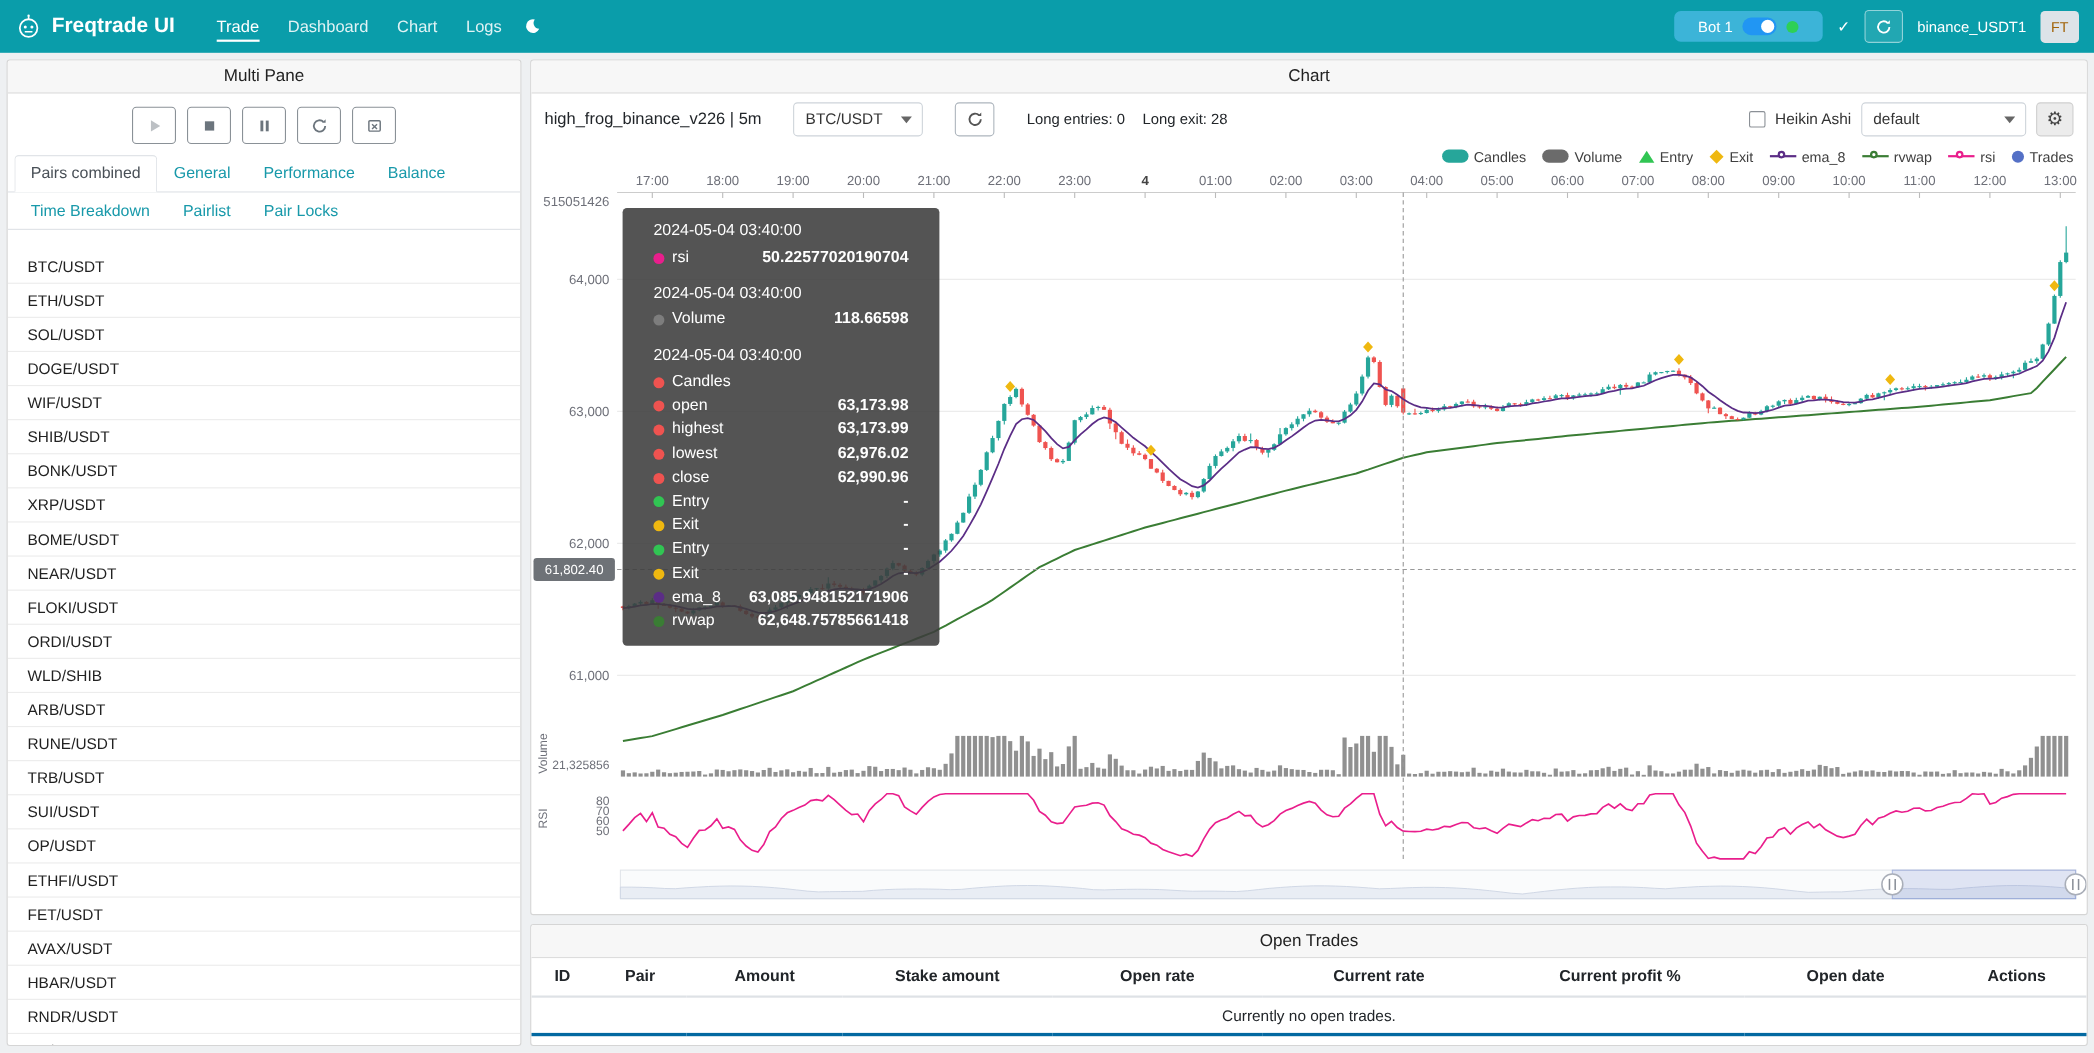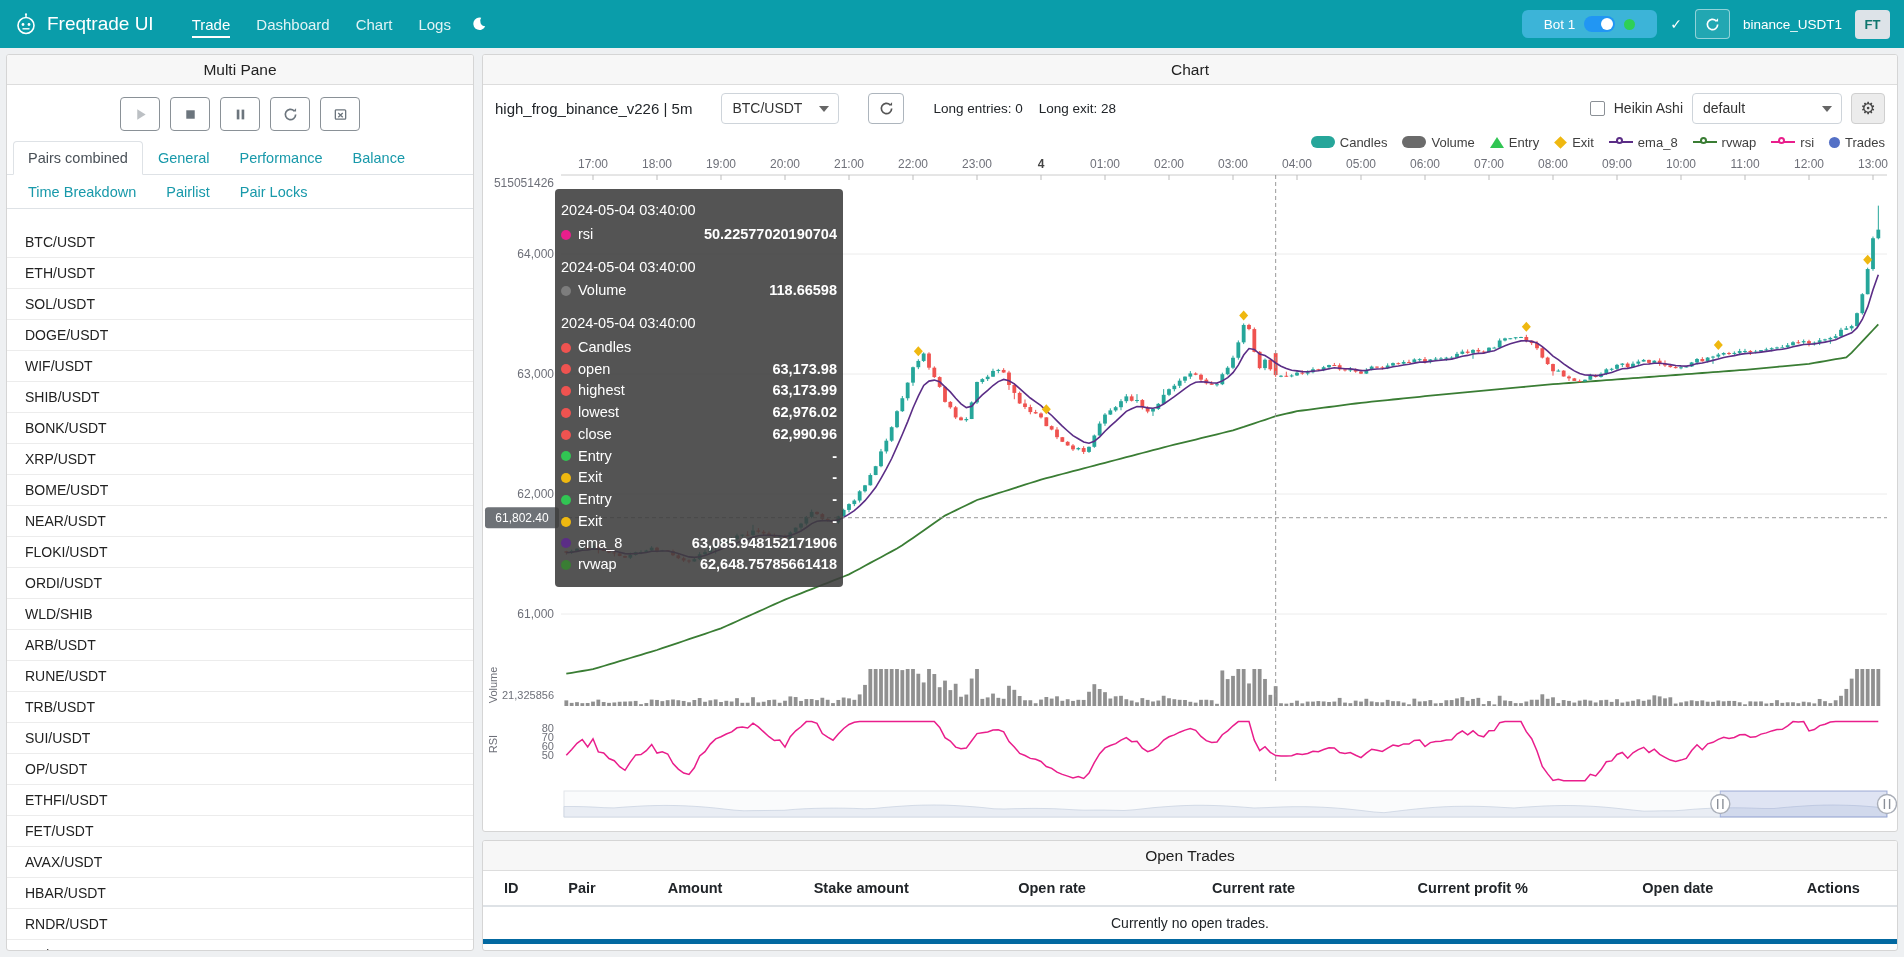--- a/index.html
+++ b/index.html
@@ -2,37 +2,37 @@
 <html><head>
 <meta charset="utf-8">
 <style>
   *{margin:0;padding:0;box-sizing:border-box}
   html,body{width:1904px;height:957px;overflow:hidden;background:#eef0f2;color:#212529;
     font-family:"Liberation Sans",sans-serif}
   svg text{font-family:"Liberation Sans",sans-serif}
 
   
   .navbar{height:48px;background:#0a9daa;display:flex;align-items:center;padding:0 14px;color:#fff}
-  .brand{display:flex;align-items:center;gap:9px;font-size:19px;font-weight:400;margin-right:28px}
+  .brand{display:flex;align-items:center;gap:9px;font-size:19px;font-weight:700;margin-right:28px}
   .nav-links{display:flex;align-items:flex-start;gap:6px}
   .nav-link{color:rgba(255,255,255,.88);font-size:15px;padding:8px 10px;cursor:pointer;position:relative;text-decoration:none}
   .nav-link.active{color:#fff}
   .nav-link.active::after{content:"";position:absolute;left:10px;right:10px;bottom:3px;height:2px;background:#fff}
   .moon-wrap{margin-left:10px;display:flex;align-items:center;cursor:pointer}
   .nav-right{margin-left:auto;display:flex;align-items:center;gap:13px}
   .bot-badge{display:flex;align-items:center;gap:9px;background:#3cb4d8;border-radius:6px;padding:6px 22px;cursor:pointer}
   .bot-label{font-size:13.5px;color:#fff}
   .switch{width:31px;height:16px;background:#2196f3;border-radius:9px;position:relative;display:inline-block;cursor:pointer}
   .switch::after{content:"";position:absolute;right:2px;top:2px;width:12px;height:12px;border-radius:50%;background:#fff}
   .status-dot{width:11px;height:11px;border-radius:50%;background:#2ed056;display:inline-block}
   .check{font-size:14px;color:#fff}
   .nav-btn{width:35px;height:30px;border:1px solid rgba(255,255,255,.5);border-radius:4px;background:rgba(255,255,255,.10);
     display:flex;align-items:center;justify-content:center;cursor:pointer}
   .exchange{font-size:13.5px;color:#fff}
-  .avatar{width:35px;height:29px;background:#dde3e8;color:#0f766e;font-size:13px;font-weight:700;border-radius:4px;
+  .avatar{width:35px;height:29px;background:#dde3e8;color:#a16207;font-size:13px;font-weight:400;border-radius:4px;
     display:flex;align-items:center;justify-content:center;cursor:pointer}
 
   
   .main{display:flex;gap:8px;padding:6px;height:909px}
   .panel{background:#fff;border:1px solid #d5d5d5;border-radius:3px}
   .panel-header{height:30px;background:#f7f7f7;border-bottom:1px solid #ddd;display:flex;align-items:center;
     justify-content:center;font-size:15.5px;color:#222;flex:0 0 auto}
 
   
   .left-panel{width:468px;display:flex;flex-direction:column;overflow:hidden}
@@ -68,33 +68,33 @@
   .gear-btn{width:34px;height:31px;background:#ececec;border:1px solid #cfcfcf;border-radius:4px;font-size:17px;
     color:#444;display:flex;align-items:center;justify-content:center;cursor:pointer}
   .chart-legend{height:22px;display:flex;justify-content:flex-end;align-items:center;gap:15px;padding-right:12px;flex:0 0 auto}
   .legend-item{display:flex;align-items:center;gap:5px;font-size:13px;color:#404040;cursor:pointer}
   .lg-icon{display:inline-block}
   .lg-icon i{display:block}
   .chart-area{position:relative;flex:1}
   .chart-area svg{position:absolute;inset:0;width:100%;height:100%}
 
   
-  .chart-tooltip{position:absolute;left:72px;top:36px;width:288px;background:rgba(60,60,60,.88);border-radius:4px;
-    padding:11px 6px;color:#fff;font-size:14.5px;line-height:1.5;pointer-events:none;z-index:5}
+  .chart-tooltip{position:absolute;left:83px;top:36px;width:288px;background:rgba(60,60,60,.88);border-radius:4px;
+    padding:11px 28px;color:#fff;font-size:14.5px;line-height:1.5;pointer-events:none;z-index:5}
   .tt-time{margin:11px 0 2px}
   .tt-row{display:flex;align-items:center;gap:7px}
   .tt-dot{width:10px;height:10px;border-radius:50%;flex:0 0 auto}
   .tt-val{margin-left:auto;font-weight:700}
 
   
   .trades-panel{flex:1;display:flex;flex-direction:column;overflow:hidden}
   .trades-table{width:100%;border-collapse:collapse;table-layout:fixed}
   .trades-table th{font-size:14.5px;font-weight:700;text-align:center;padding:9px 4px;border-bottom:2px solid #dee2e6;
     white-space:nowrap;overflow:hidden}
-  .empty-row td{text-align:center;font-size:14px;padding:8px;border-bottom:5px solid #0369a1}
+  .empty-row td{text-align:center;font-size:14px;padding:8px;border-bottom:3px solid #0369a1}
 </style>
 </head>
 <body>
 
 <nav class="navbar">
   <div class="brand">
     <svg viewBox="0 0 24 24" width="24" height="24">
       <circle cx="12" cy="13.5" r="8" fill="none" stroke="#fff" stroke-width="1.6"></circle>
       <circle cx="9" cy="12.5" r="1.4" fill="#fff"></circle>
       <circle cx="15" cy="12.5" r="1.4" fill="#fff"></circle>

